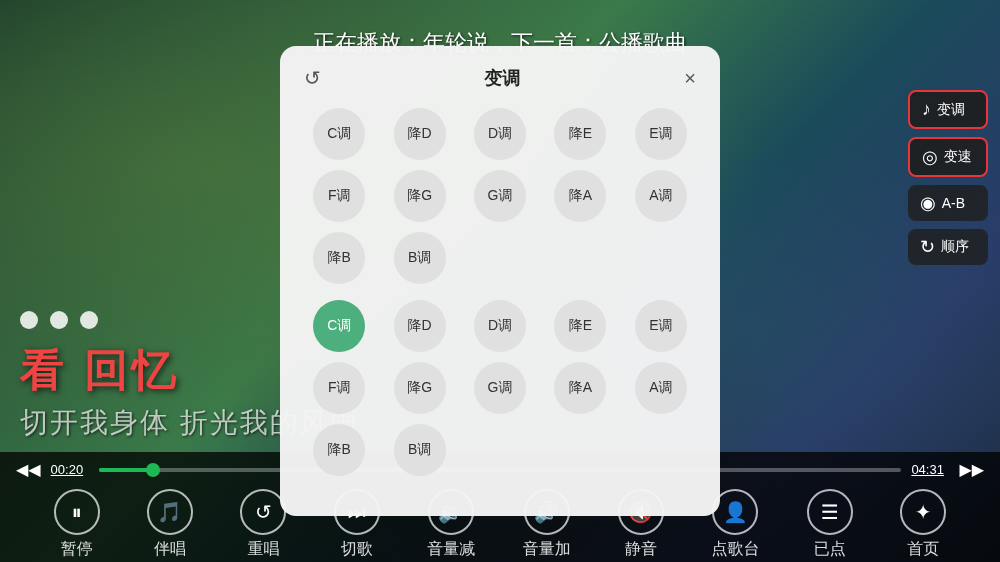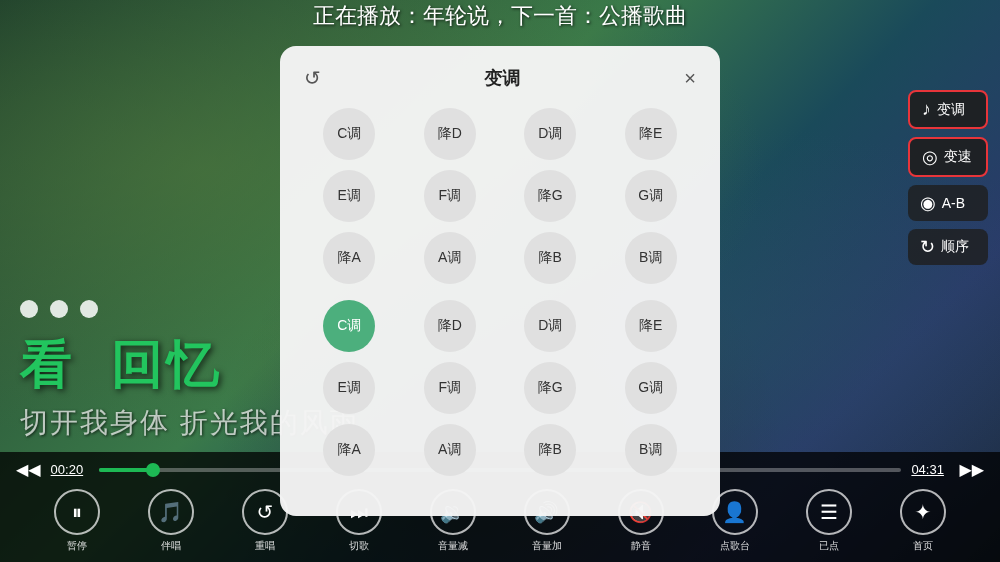--- a/index.html
+++ b/index.html
@@ -26,21 +26,21 @@
       inset: 0;
       background:
         radial-gradient(ellipse at 20% 30%, rgba(80,120,60,0.6) 0%, transparent 50%),
         radial-gradient(ellipse at 70% 60%, rgba(40,80,100,0.5) 0%, transparent 45%),
         radial-gradient(ellipse at 50% 80%, rgba(60,40,20,0.4) 0%, transparent 40%);
     }
 
     
     .now-playing {
       position: absolute;
-      top: 1px;
+      top: 28px;
       left: 0;
       right: 0;
       text-align: center;
       color: #fff;
       font-size: 22px;
       font-weight: 500;
       text-shadow: 1px 1px 3px rgba(0,0,0,0.8);
       z-index: 10;
     }
 
@@ -56,26 +56,25 @@
       gap: 12px;
       margin-bottom: 12px;
     }
     .lyrics-dot {
       width: 18px;
       height: 18px;
       border-radius: 50%;
       background: rgba(255,255,255,0.85);
     }
     .lyrics-main {
-      color: #22c55e;
-      font-size: 52px;
+      color: #ef4444;
+      font-size: 44px;
       font-weight: bold;
       text-shadow: 2px 2px 6px rgba(0,0,0,0.7);
       letter-spacing: 4px;
-      font-family: Liberation Mono, monospace;
     }
     .lyrics-sub {
       color: rgba(255,255,255,0.7);
       font-size: 28px;
       margin-top: 4px;
       text-shadow: 1px 1px 3px rgba(0,0,0,0.7);
       letter-spacing: 2px;
     }
 
     
@@ -152,21 +151,21 @@
       width: 46px;
       height: 46px;
       border-radius: 50%;
       border: 2px solid rgba(255,255,255,0.7);
       display: flex;
       align-items: center;
       justify-content: center;
       font-size: 20px;
     }
     .ctrl-btn .btn-label {
-      font-size: 10px;
+      font-size: 16px;
       color: rgba(255,255,255,0.85);
       font-family: Liberation Serif, serif;
     }
 
     
     .right-panel {
       position: absolute;
       right: 12px;
       top: 90px;
       z-index: 30;
@@ -243,21 +242,21 @@
 
     .section-label {
       font-size: 14px;
       color: #333;
       margin-bottom: 10px;
       font-weight: 500;
     }
 
     .key-grid {
       display: grid;
-      grid-template-columns: repeat(4, 1fr);
+      grid-template-columns: repeat(5, 1fr);
       gap: 10px;
       margin-bottom: 16px;
     }
 
     .key-btn {
       background: #e0e0e0;
       border-radius: 50%;
       width: 52px;
       height: 52px;
       display: flex;

